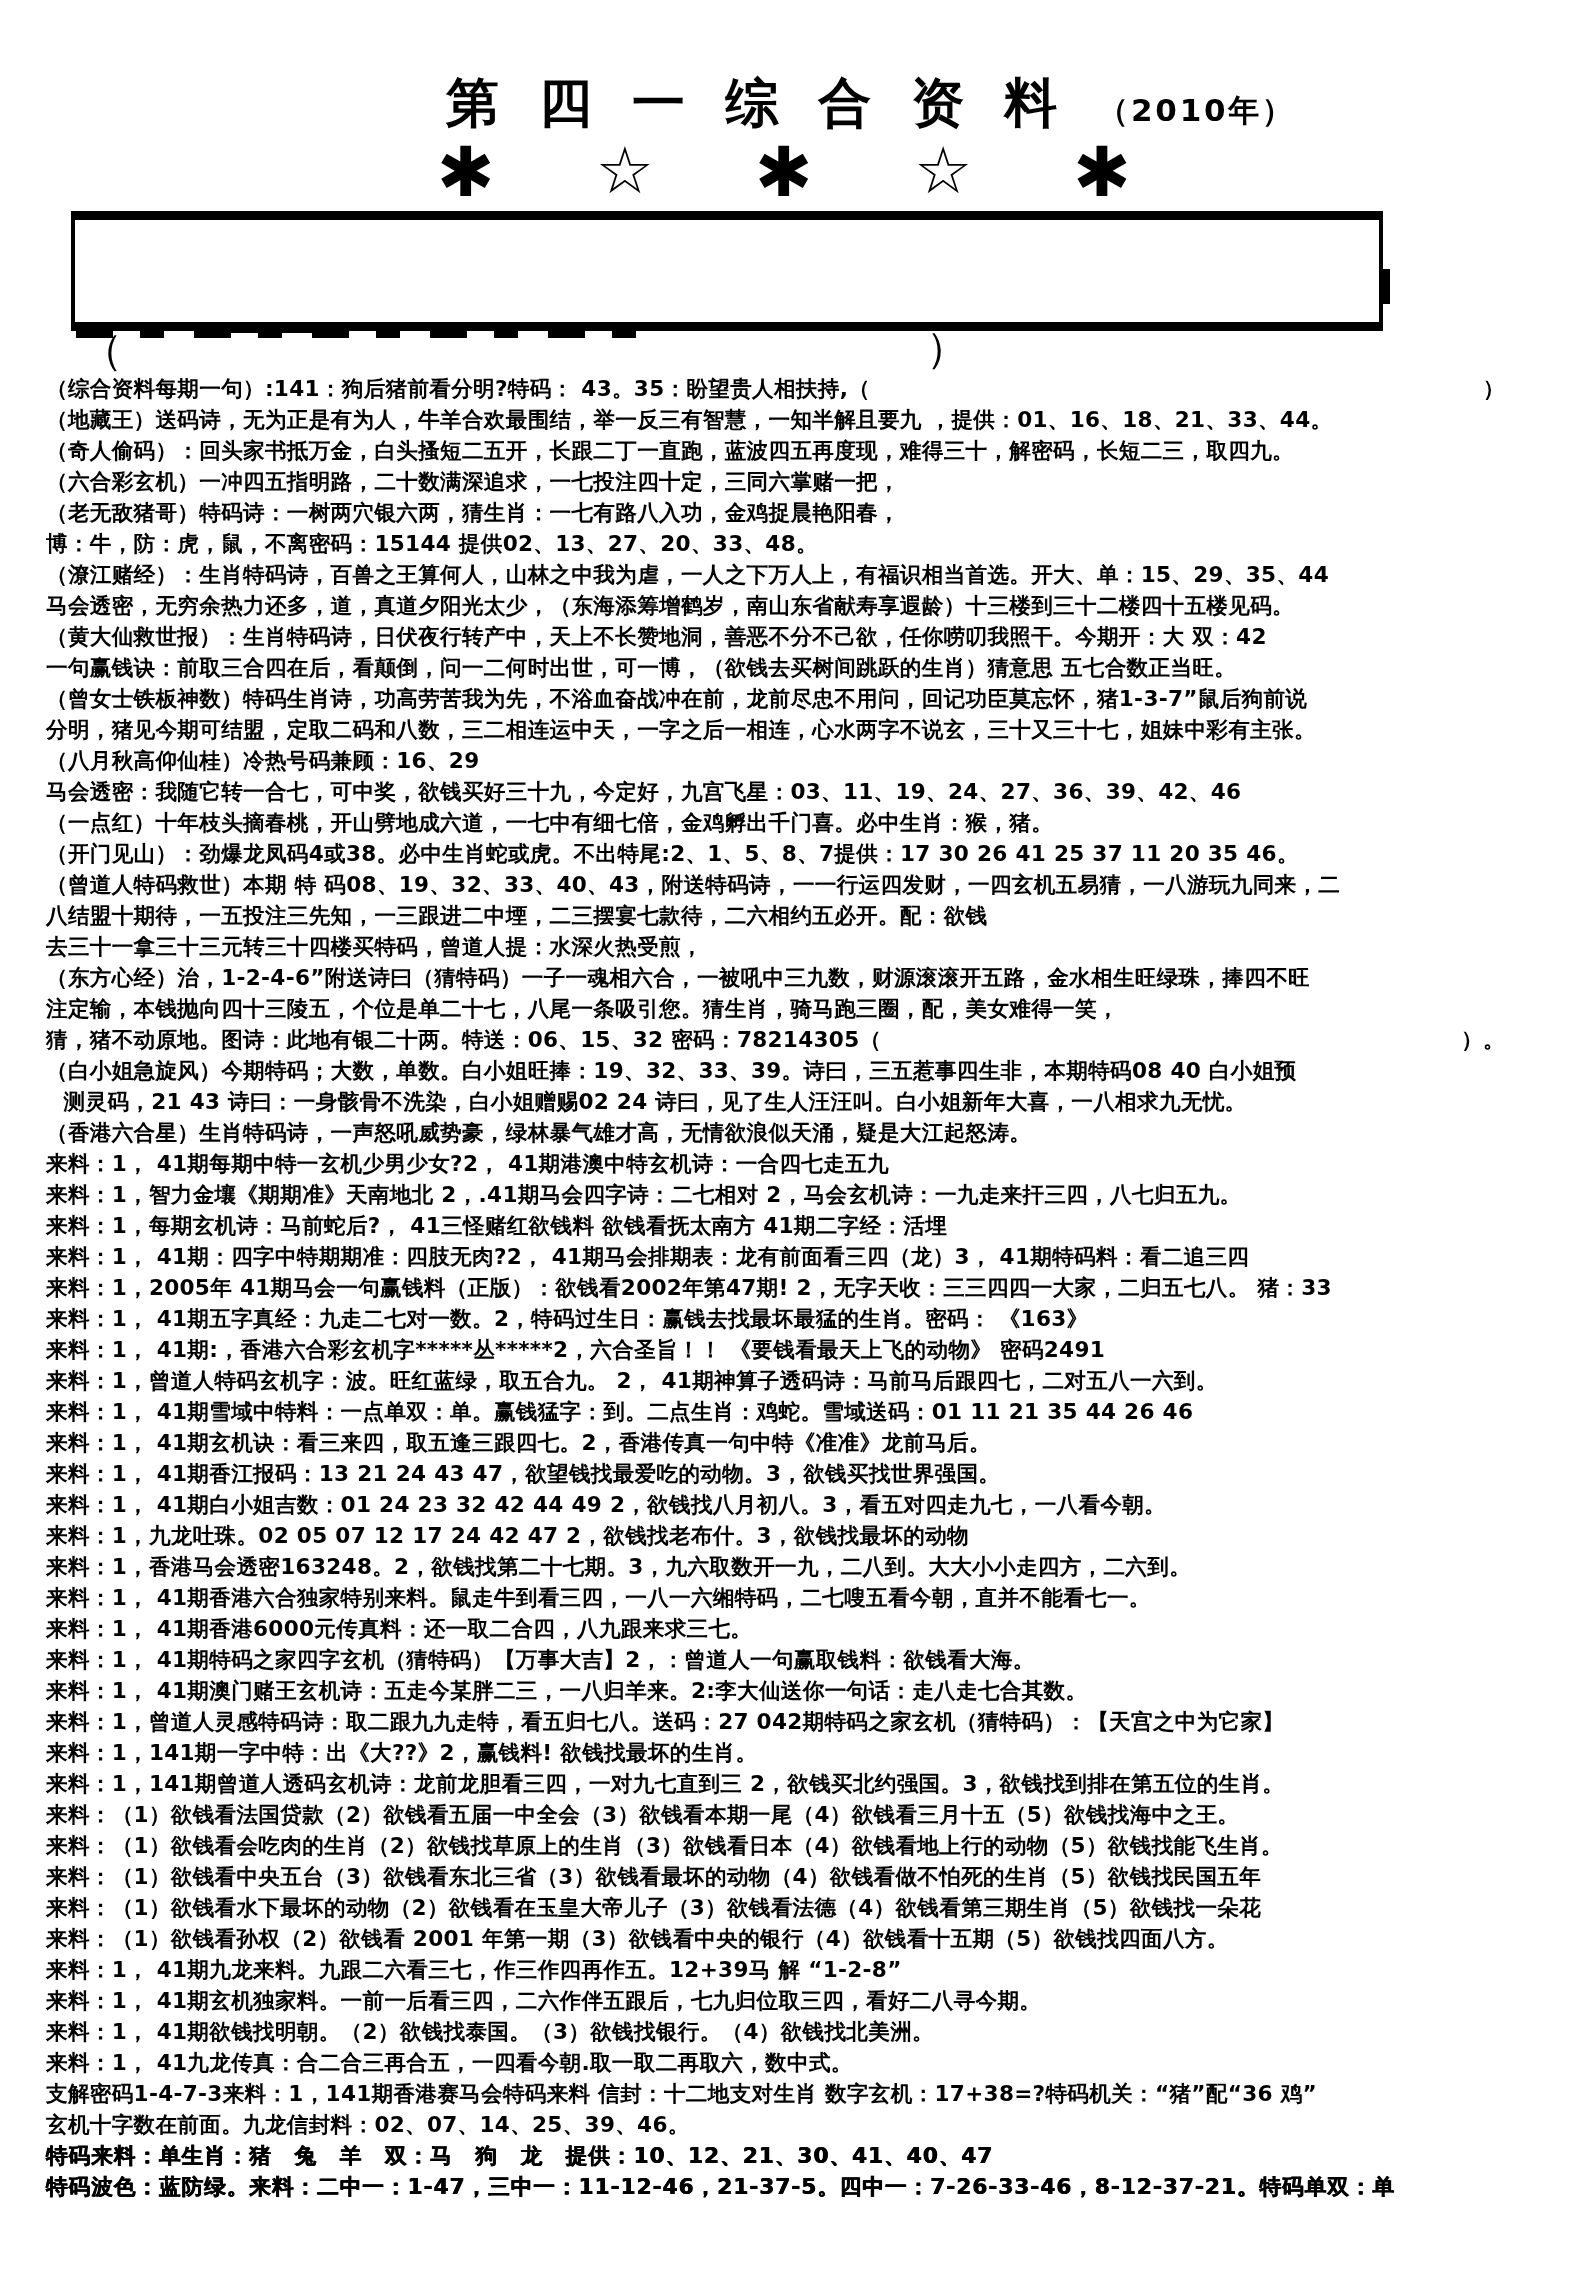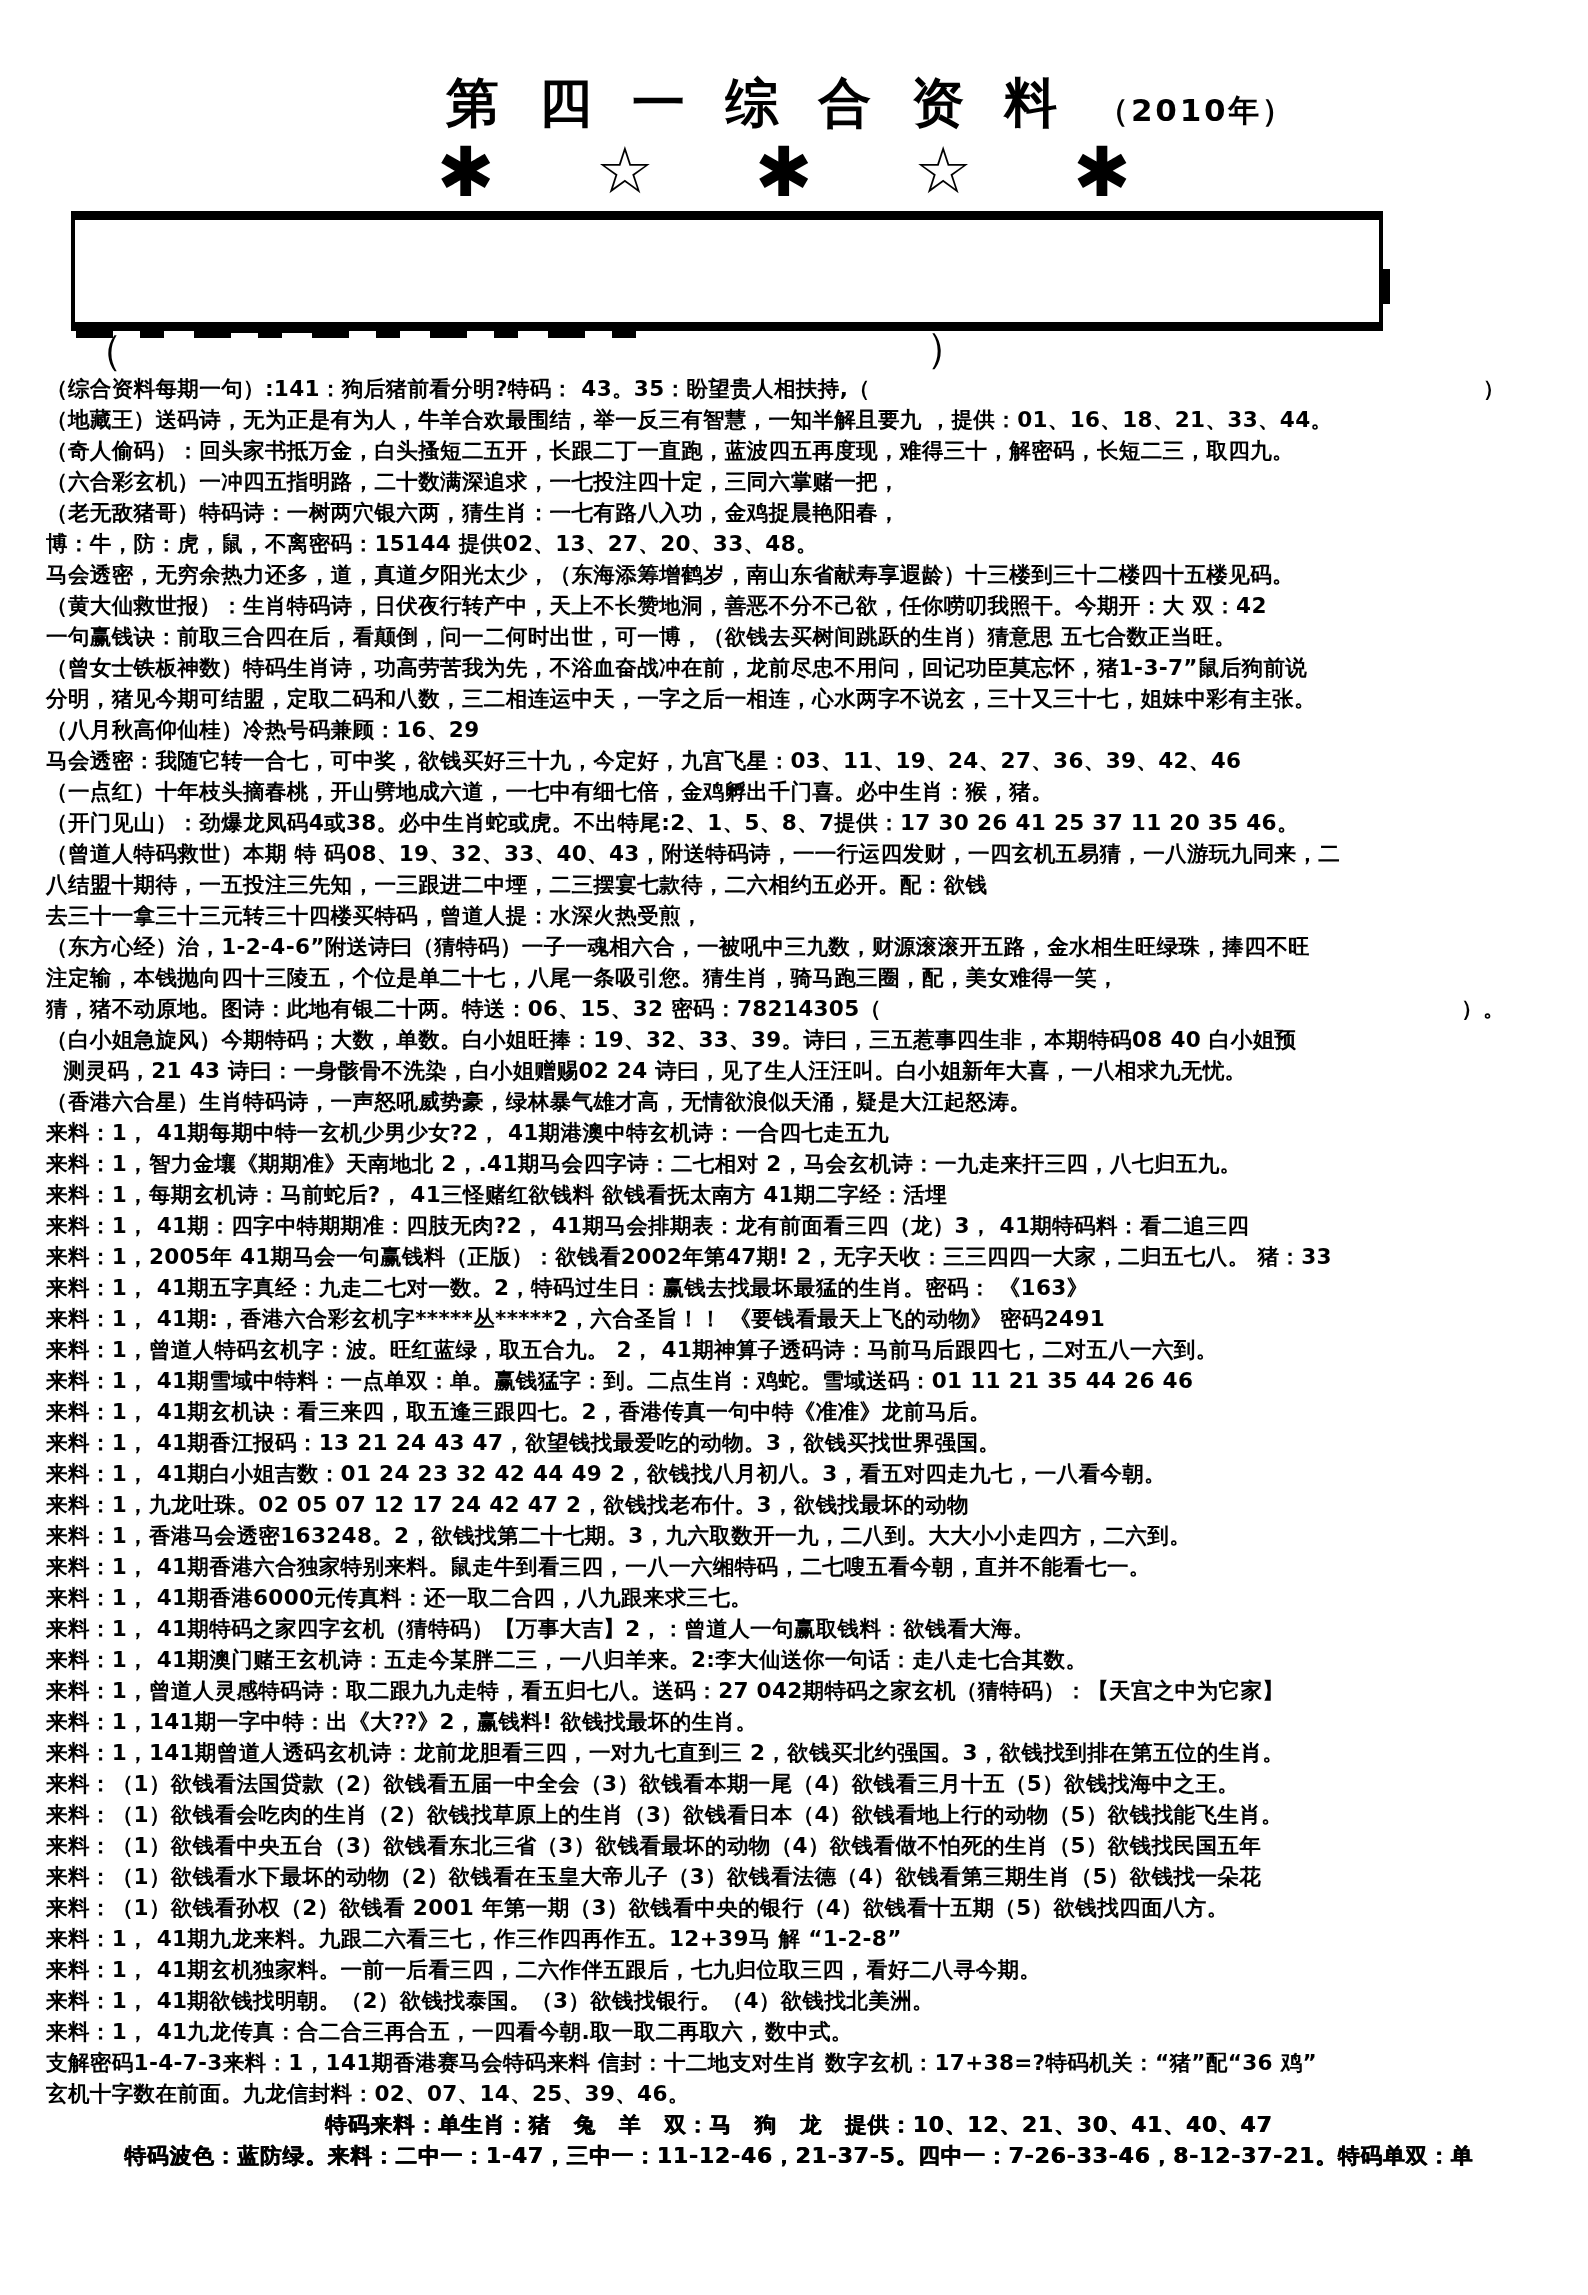--- a/index.html
+++ b/index.html
@@ -17,21 +17,21 @@
   .box-notch{position:absolute;left:1383px;top:269px;width:7.4px;height:35px;background:#000;}
   .overprint-remnant{position:absolute;left:76px;top:331px;width:574px;height:6.8px;
        background:repeating-linear-gradient(90deg,#000 0 37px,transparent 37px 64px,#000 64px 88px,transparent 88px 118px);}
   .remnant2{position:absolute;left:203px;top:328px;width:128px;height:4.7px;background:#000;}
   .paren{position:absolute;font-size:42px;font-weight:normal;line-height:1;}
   .paren-left{left:81px;top:329px;}
   .paren-right{left:926px;top:327px;}
   .body-lines{position:absolute;left:46px;top:373px;right:37px;}
   .line{height:31px;line-height:31px;white-space:nowrap;font-size:21.6px;font-weight:bold;letter-spacing:0.3px;}
   .line.indent{padding-left:17.6px;}
-  .line.bold{text-shadow:0.5px 0 #000,-0.3px 0 #000;letter-spacing:1px;text-align:center;}
+  .line.bold{text-shadow:0.5px 0 #000,-0.3px 0 #000;letter-spacing:1px;}
   .line.has-tail{display:flex;justify-content:center;}
   .line .t{flex:0 0 auto;}
   .line .spacer{flex:1 1 auto;}
   .line .tail{flex:0 0 auto;margin-right:47px;}
 </style>
 </head>
 <body>
 
 <div class="page-title">
   <span>第 四 一 综 合 资 料</span>
@@ -57,20 +57,21 @@
     <div class="line has-tail">
       <span class="t">（综合资料每期一句）:141：狗后猪前看分明?特码： 43。35：盼望贵人相扶持,（</span>
       <span class="spacer"></span>
       <span class="tail">）</span>
     </div>
     <div class="line"><span class="t">（地藏王）送码诗，无为正是有为人，牛羊合欢最围结，举一反三有智慧，一知半解且要九 ，提供：01、16、18、21、33、44。</span></div>
     <div class="line"><span class="t">（奇人偷码）：回头家书抵万金，白头搔短二五开，长跟二丁一直跑，蓝波四五再度现，难得三十，解密码，长短二三，取四九。</span></div>
     <div class="line"><span class="t">（六合彩玄机）一冲四五指明路，二十数满深追求，一七投注四十定，三同六掌赌一把，</span></div>
     <div class="line"><span class="t">（老无敌猪哥）特码诗：一树两穴银六两，猜生肖：一七有路八入功，金鸡捉晨艳阳春，</span></div>
     <div class="line"><span class="t">博：牛，防：虎，鼠，不离密码：15144 提供02、13、27、20、33、48。</span></div>
+    <div class="line"><span class="t">（潦江赌经）：生肖特码诗，百兽之王算何人，山林之中我为虐，一人之下万人上，有福识相当首选。开大、单：15、29、35、44</span></div>
     <div class="line"><span class="t">马会透密，无穷余热力还多，道，真道夕阳光太少，（东海添筹增鹤岁，南山东省献寿享遐龄）十三楼到三十二楼四十五楼见码。</span></div>
     <div class="line"><span class="t">（黄大仙救世报）：生肖特码诗，日伏夜行转产中，天上不长赞地洞，善恶不分不己欲，任你唠叨我照干。今期开：大 双：42</span></div>
     <div class="line"><span class="t">一句赢钱诀：前取三合四在后，看颠倒，问一二何时出世，可一博，（欲钱去买树间跳跃的生肖）猜意思 五七合数正当旺。</span></div>
     <div class="line"><span class="t">（曾女士铁板神数）特码生肖诗，功高劳苦我为先，不浴血奋战冲在前，龙前尽忠不用问，回记功臣莫忘怀，猪1-3-7”鼠后狗前说</span></div>
     <div class="line"><span class="t">分明，猪见今期可结盟，定取二码和八数，三二相连运中天，一字之后一相连，心水两字不说玄，三十又三十七，姐妹中彩有主张。</span></div>
     <div class="line"><span class="t">（八月秋高仰仙桂）冷热号码兼顾：16、29</span></div>
     <div class="line"><span class="t">马会透密：我随它转一合七，可中奖，欲钱买好三十九，今定好，九宫飞星：03、11、19、24、27、36、39、42、46</span></div>
     <div class="line"><span class="t">（一点红）十年枝头摘春桃，开山劈地成六道，一七中有细七倍，金鸡孵出千门喜。必中生肖：猴，猪。</span></div>
     <div class="line"><span class="t">（开门见山）：劲爆龙凤码4或38。必中生肖蛇或虎。不出特尾:2、1、5、8、7提供：17 30 26 41 25 37 11 20 35 46。</span></div>
     <div class="line"><span class="t">（曾道人特码救世）本期 特 码08、19、32、33、40、43，附送特码诗，一一行运四发财，一四玄机五易猜，一八游玩九同来，二</span></div>

